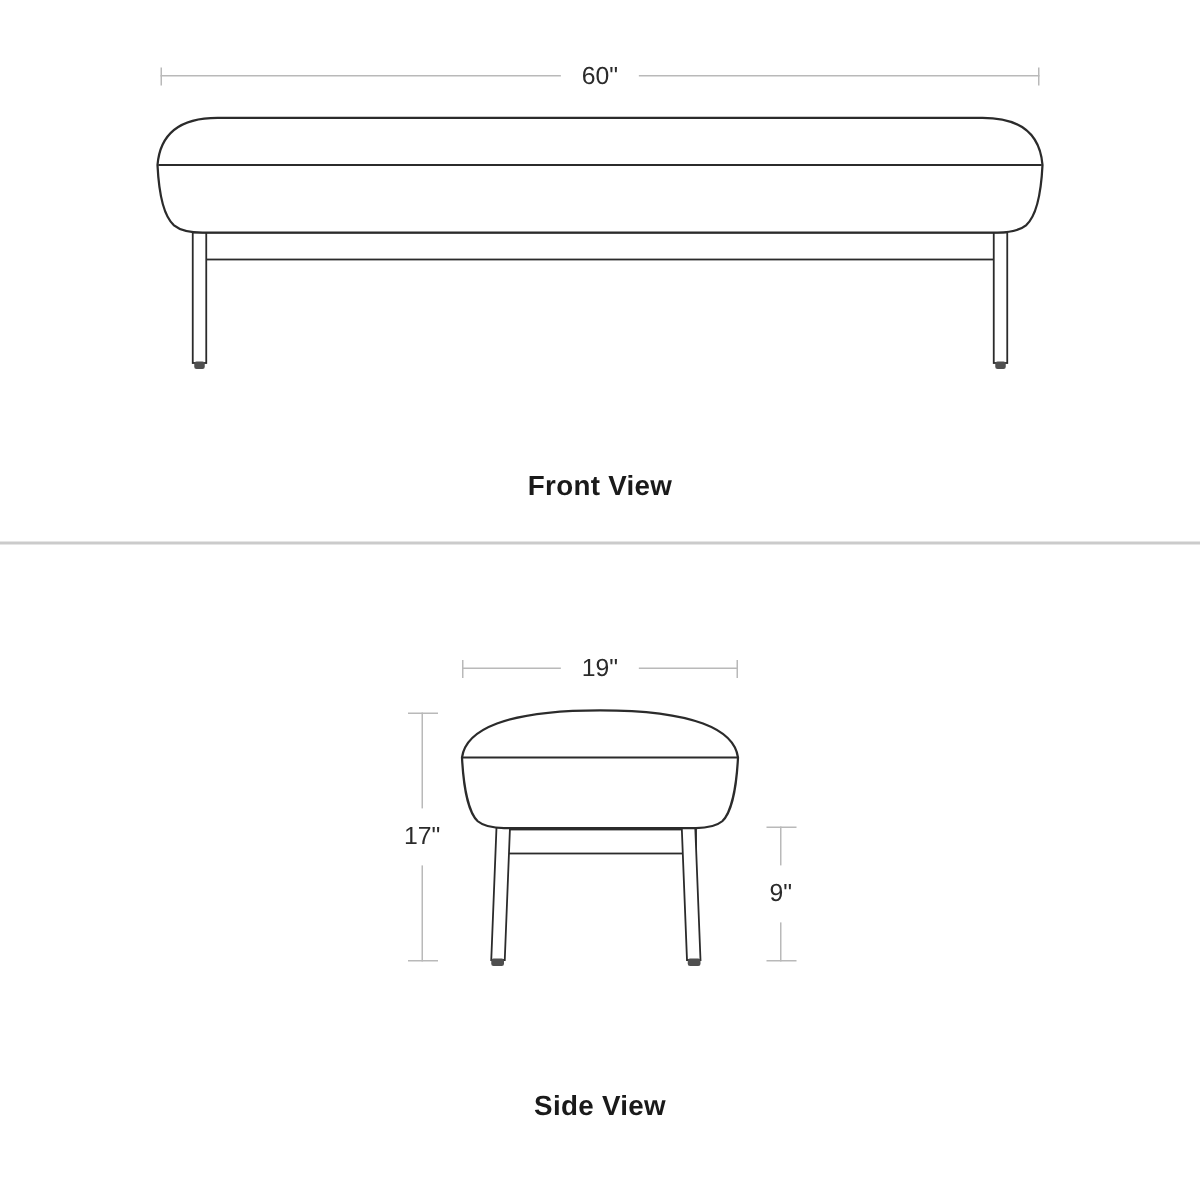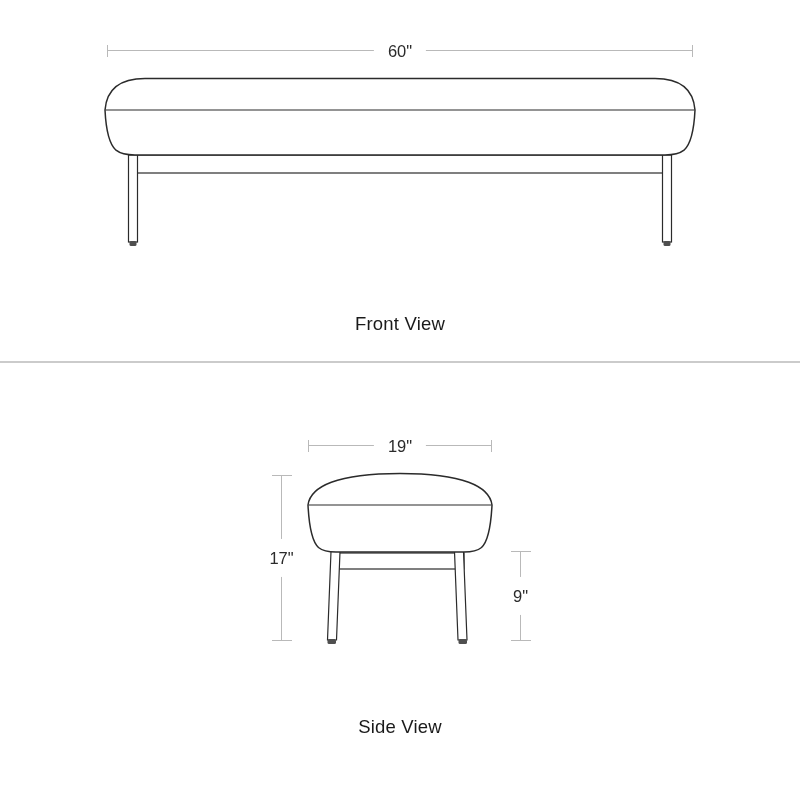--- a/index.html
+++ b/index.html
@@ -33,24 +33,24 @@
   .dim-v::after{bottom:0}
   .dim-label{
     position:absolute;font-size:16.5px;line-height:1.1;color:var(--txt);
     background:var(--bg);white-space:nowrap;
   }
   .dim-h .dim-label{left:50%;top:-0.5px;transform:translate(-50%,-50%);padding:1px 14px}
   .dim-v .dim-label{top:50%;left:-0.5px;transform:translate(-50%,-50%);padding:10px 3px}
 
   .view-label{
     position:absolute;left:0;width:100%;text-align:center;
-    font-size:18.5px;font-weight:400;letter-spacing:.2px;color:var(--label);
+    font-size:18.5px;font-weight:700;letter-spacing:.2px;color:var(--label);
   }
   #front-panel .view-label{top:313px}
-  #side-panel .view-label{top:354px}
+  #side-panel .view-label{top:364px}
 
   
   #front-width-dim{left:107px;top:50px;width:586px}
   #side-depth-dim{left:308px;top:83px;width:184px}
   #side-height-dim{left:281px;top:113px;height:166px}
   #side-leg-height-dim{left:520px;top:189px;height:90px}
 
   .outline{fill:#ffffff;stroke:var(--ink)}
   .thin{stroke-width:1.2}
   .thick{stroke-width:1.5}

